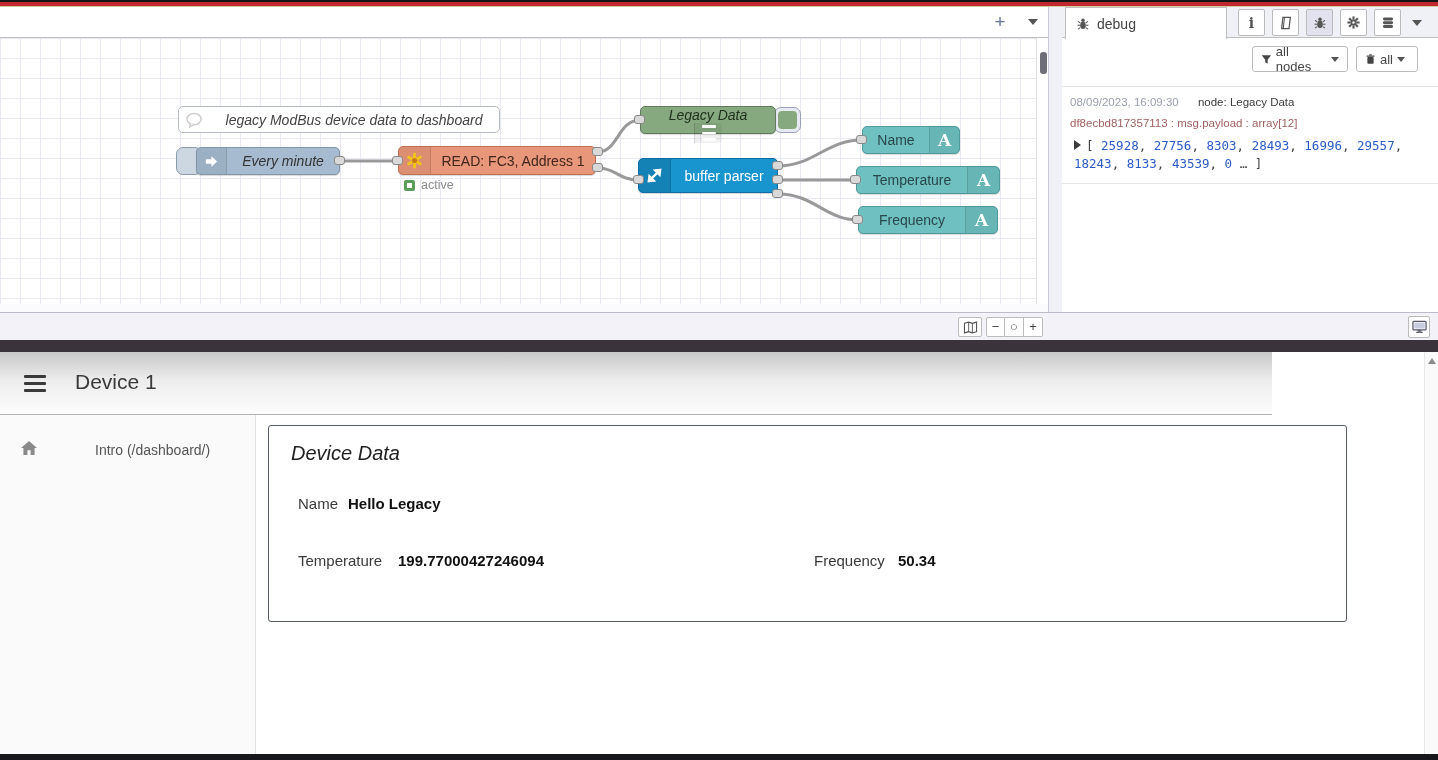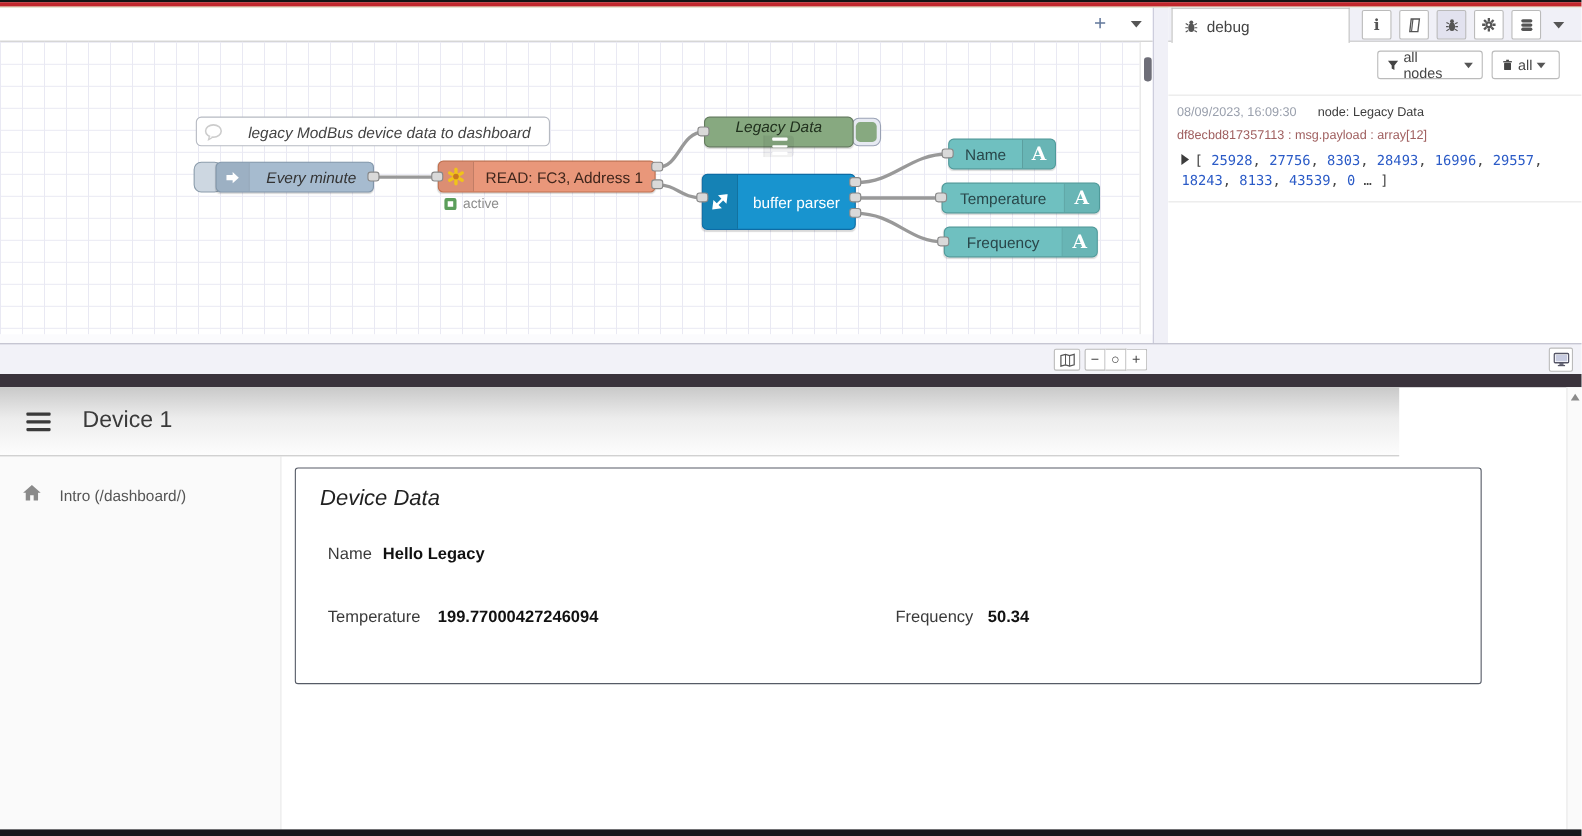--- a/index.html
+++ b/index.html
@@ -35,21 +35,21 @@
   .icon-left  { border-right:1px solid rgba(0,0,0,0.12); border-radius:4px 0 0 4px; }
   .icon-right { border-left:1px solid rgba(0,0,0,0.12); border-radius:0 4px 4px 0; }
 
   .comment-node { background:#fff; border:1px solid #b6bac2; box-shadow:none; }
   .inject-button { position:absolute; left:176px; top:147px; width:26px; height:28px; background:#cdd7e1; border:1px solid #8b9cab; border-radius:7px; }
   .inject-node { left:196px; top:147px; width:144px; height:28px; background:#a6bbcf; border:1px solid #8196aa; }
   .modbus-node { left:398px; top:146px; width:198px; height:29px; background:#e9977a; border:1px solid #c0704f; }
   .debug-node  { left:640px; top:106px; width:136px; height:28px; background:#87a980; border:1px solid #637b5d; }
   .debug-toggle-outer { position:absolute; left:774px; top:107px; width:27px; height:26px; background:#e7eaf2; border:1px solid #9aa2b5; border-radius:7px; }
   .debug-toggle-inner { position:absolute; left:3px; top:3px; width:19px; height:18px; background:#87a980; border-radius:4px; }
-  .parser-node { left:638px; top:158px; width:140px; height:51px; background:#1894cf; border:1px solid #0d6ca5; color:#fff; }
+  .parser-node { left:638px; top:158px; width:140px; height:35px; background:#1894cf; border:1px solid #0d6ca5; color:#fff; }
   .uitext-node { background:#6fc0c0; border:1px solid #4f9a9a; }
   .uitext-node .n-label { text-align:center; color:#29474a; }
   .serif-a { font-family:"DejaVu Serif", serif; font-weight:bold; color:#fff; font-size:17px; }
 
   .port { position:absolute; width:11px; height:9px; background:#d9d9d9; border:1px solid #888; border-radius:3px; z-index:5; }
 
   .node-status { position:absolute; left:404px; top:212px; display:flex; align-items:center; }
   .status-ring { width:11px; height:11px; border:3px solid #5b9e5b; background:#fff; border-radius:2px; }
   .status-text { margin-left:6px; font-size:12.5px; color:#8d8d8d; }
 
@@ -92,21 +92,21 @@
 
   
   .dash-header { position:absolute; left:0; top:352px; width:1272px; height:63px; background:linear-gradient(to bottom, #c9c9c9 0%, #ececec 45%, #fdfdfd 100%); border-bottom:1px solid #b3b3b3; }
   .hamburger { position:absolute; left:24px; top:23px; width:22px; cursor:pointer; }
   .hamburger span { display:block; width:22px; height:2.6px; background:#3a3a3a; margin-bottom:4.6px; border-radius:1px; }
   .dash-title { position:absolute; left:75px; top:18px; font-size:21px; color:#3a3a3a; }
 
   .dash-nav { position:absolute; left:0; top:415px; width:256px; height:339px; background:#fafafa; border-right:1px solid #e3e3e3; }
   .nav-item { position:absolute; left:8px; width:239px; height:44px; display:flex; align-items:center; border-radius:3px; cursor:pointer; }
   .nav-item .nav-icon { margin-left:12px; width:18px; }
-  .nav-item .nav-label { margin-left:16px; font-size:14px; color:#555; }
+  .nav-item .nav-label { margin-left:57px; font-size:14px; color:#555; }
   .nav-item.active { background:#dcdcdc; height:50px; }
   .nav-item.active .nav-label { color:#2e2e2e; }
 
   .dash-main { position:absolute; left:256px; top:415px; width:1168px; height:339px; background:#fff; }
   .device-card { position:absolute; left:12px; top:10px; width:1079px; height:197px; background:#fff; border:1px solid #565b66; border-radius:3px; }
   .card-title { position:absolute; left:22px; top:16px; font-size:20px; color:#212121;font-style:italic; }
   .field-label { position:absolute; font-size:15px; color:#3a3a3a; }
   .field-value { position:absolute; font-size:15px; color:#111; font-weight:bold; }
 
   .dash-scrollbar { position:absolute; left:1424px; top:352px; width:14px; height:402px; background:#fafafa; border-left:1px solid #e8e8e8; }

